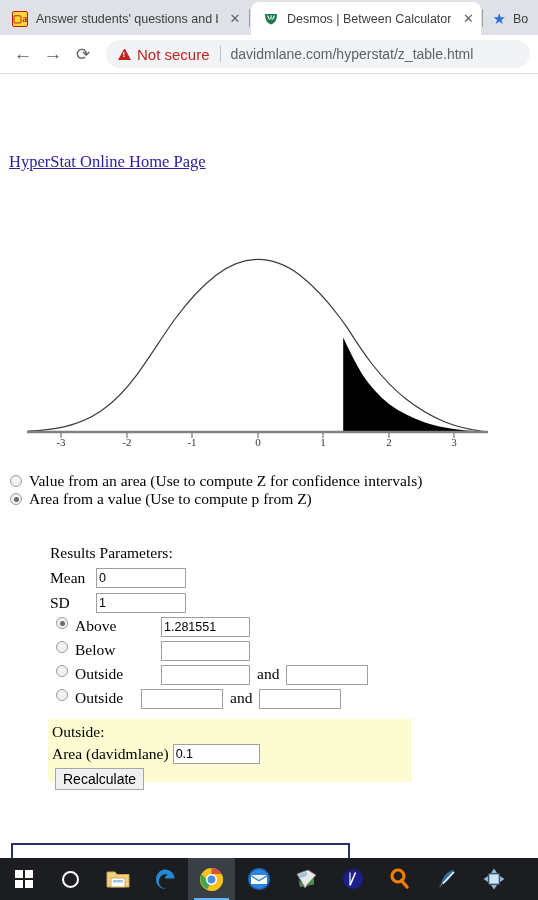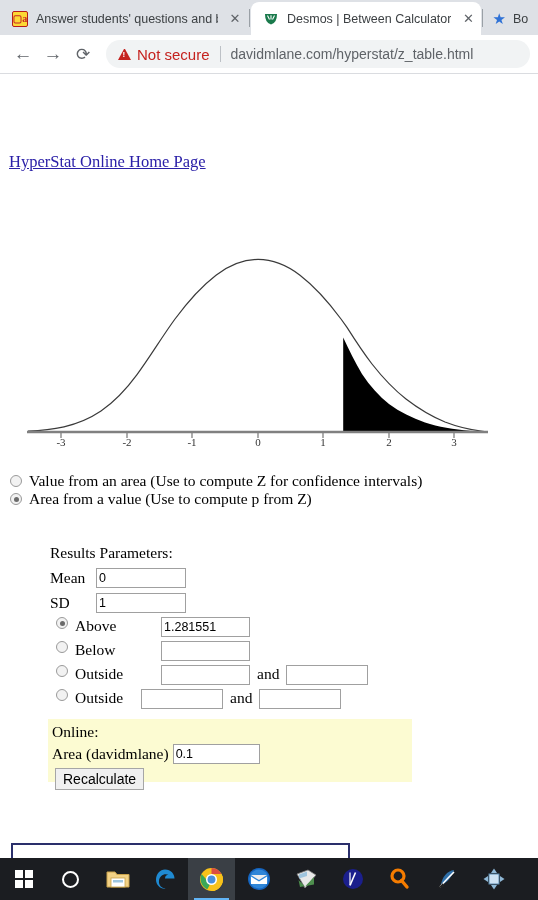--- a/index.html
+++ b/index.html
@@ -471,21 +471,21 @@
     <div class="opt-row">
       <span class="radio"></span>
       <span class="opt-label wide">Outside</span>
       <input class="txtbox box-w82" type="text" value="" style="">
       <span class="and-word">and</span>
       <input class="txtbox box-w82" type="text" value="" style="">
     </div>
   </div>
 
   <div id="results">
-    <div id="results-title">Online:</div>
+    <div id="results-title">Outside:</div>
     <div class="result-row">
       <span id="area-label">Area (davidmlane)</span>
       <input class="txtbox box-area" type="text" value="0.1" style="">
     </div>
     <button id="recalc-btn">Recalculate</button>
   </div>
 
   <div id="ad-box">
     <div id="ad-inner">
       

